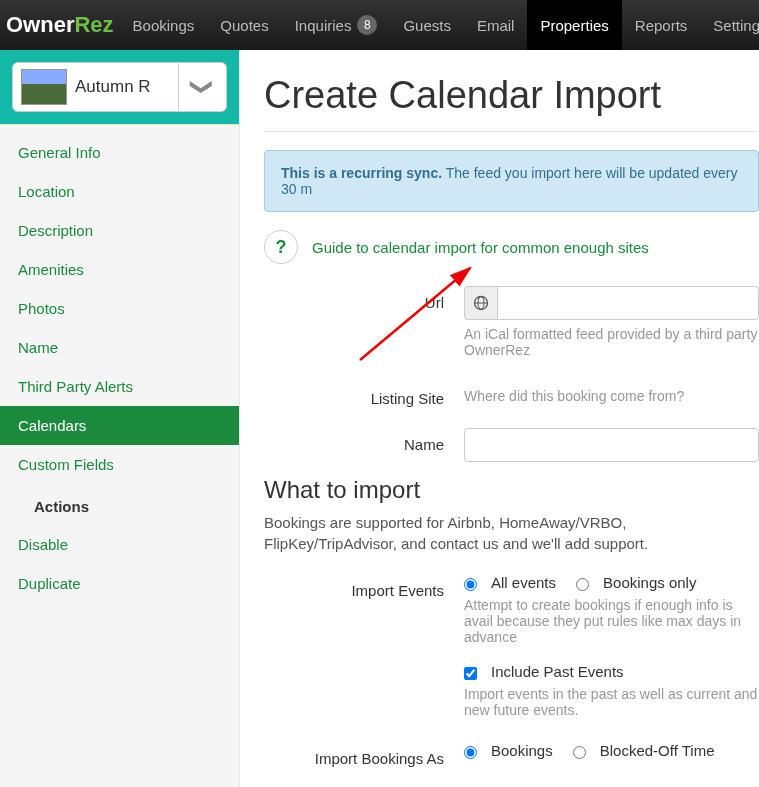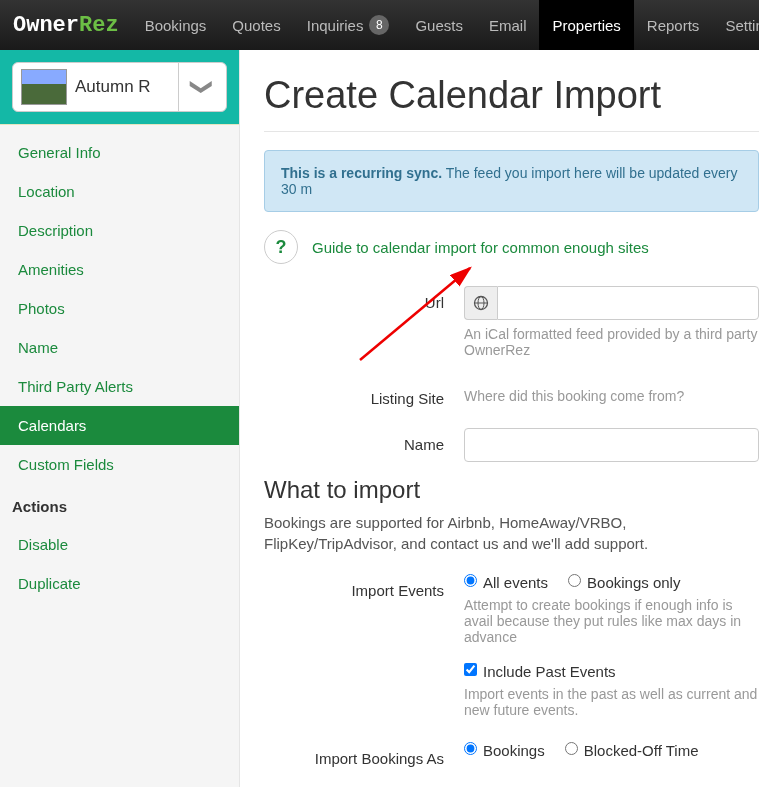--- a/index.html
+++ b/index.html
@@ -1,20 +1,20 @@
 <!DOCTYPE html>
 <html><head>
 <meta charset="utf-8">
 <style>
   * { box-sizing: border-box; margin: 0; padding: 0; }
   body { font-family: "Helvetica Neue", Helvetica, Arial, sans-serif; font-size: 14px; color: #333; width: 759px; height: 787px; overflow: hidden; background: #fff; }
 
   
   .topnav { height: 50px; background: linear-gradient(#333, #1a1a1a); display: flex; align-items: stretch; }
-  .brand { display: flex; align-items: center; padding: 0 13px; font-size: 22px; font-weight: 700; color: #fff; font-family: Liberation Mono, monospace; }
+  .brand { display: flex; align-items: center; padding: 0 6px; font-size: 22px; font-weight: 700; color: #fff; }
   .brand-owner { color: #fff; }
   .brand-rez { color: #6CBE45; }
   .topnav .navitems { display: flex; }
   .topnav a.navitem { display: flex; align-items: center; padding: 0 13px; color: #bbb; text-decoration: none; font-size: 15px; }
   .topnav a.navitem.active { background: #000; color: #fff; font-weight: 400; }
   .topnav .badge { display: inline-block; min-width: 20px; height: 20px; border-radius: 10px; background: #666; color: #fff; font-size: 12px; line-height: 20px; text-align: center; margin-left: 6px; padding: 0 6px; }
 
   
   .page { display: flex; height: calc(787px - 50px); }
   .sidebar { width: 240px; background: #f5f5f5; border-right: 1px solid #e5e5e5; flex-shrink: 0; }
@@ -26,21 +26,21 @@
   .prop-select-main { flex: 1; display: flex; align-items: center; padding: 4px 8px; gap: 8px; overflow: hidden; }
   .prop-thumb { width: 46px; height: 36px; background: linear-gradient(#88aaff 0 40%, #4a6a3a 40% 100%); border: 1px solid #999; flex-shrink: 0; }
   .prop-name { font-size: 17px; color: #333; white-space: nowrap; overflow: hidden; }
   .prop-dd { width: 48px; border-left: 1px solid #ccc; display: flex; align-items: center; justify-content: center; color: #888; height: 100%; }
   .chev { font-size: 22px; line-height: 1; }
 
   
   .sidenav { padding-top: 8px; }
   .sidenav a { display: block; padding: 11px 18px; color: #1b8a3d; text-decoration: none; font-size: 15px; }
   .sidenav a.active { background: #1b8a3d; color: #fff; }
-  .sidenav .heading { padding: 14px 12px 10px; font-weight: 700; color: #333; font-size: 15px; }
+  .sidenav .heading { padding: 14px 34px 10px; font-weight: 700; color: #333; font-size: 15px; }
 
   
   h1 { font-size: 38px; font-weight: 400; color: #333; margin-bottom: 14px; }
   hr.sep { border: none; border-top: 1px solid #e5e5e5; margin-bottom: 18px; }
   .alert { background: #d0e7f5; border: 1px solid #a6cde6; color: #31708f; padding: 14px 16px; border-radius: 4px; margin-bottom: 18px; }
   .alert b { color: #31708f; }
 
   .guide-row { display: flex; align-items: center; gap: 14px; margin-bottom: 22px; }
   .qmark { width: 34px; height: 34px; border: 1px solid #ccc; border-radius: 50%; display: flex; align-items: center; justify-content: center; color: #1b8a3d; font-weight: 700; font-size: 18px; flex-shrink:0; }
   .guide-row a { color: #1b8a3d; text-decoration: none; font-size: 15px; }
@@ -51,21 +51,21 @@
   .help { color: #999; font-size: 14px; margin: 6px 0 18px 0; }
   .input-group { display: flex; }
   .input-addon { width: 38px; border: 1px solid #ccc; border-right: none; background: #eee; display: flex; align-items: center; justify-content: center; border-radius: 4px 0 0 4px; color: #555; font-size: 13px; height: 34px; }
   input[type=text].tb, select.sel { height: 34px; border: 1px solid #ccc; border-radius: 4px; padding: 0 10px; font-size: 14px; width: 100%; }
   .input-group input.tb { border-radius: 0 4px 4px 0; }
 
   h2 { font-size: 24px; font-weight: 400; color: #333; margin: 14px 0 8px; }
   .desc { color: #555; font-size: 15px; margin-bottom: 20px; line-height: 1.4; }
 
   .radio-row, .check-row { font-size: 15px; color: #333; display: flex; align-items: center; gap: 6px; margin-bottom: 4px; }
-  .radio-row label, .check-row label { margin-right: 14px; display: inline-flex; align-items: flex-start; gap: 6px; }
+  .radio-row label, .check-row label { margin-right: 14px; display: inline-flex; align-items: flex-end; gap: 14px; }
 
   
   .arrow-svg { position: absolute; pointer-events: none; }
 </style>
 </head>
 <body>
 
 <div class="topnav">
   <div class="brand">
     <span class="brand-owner">Owner</span>

